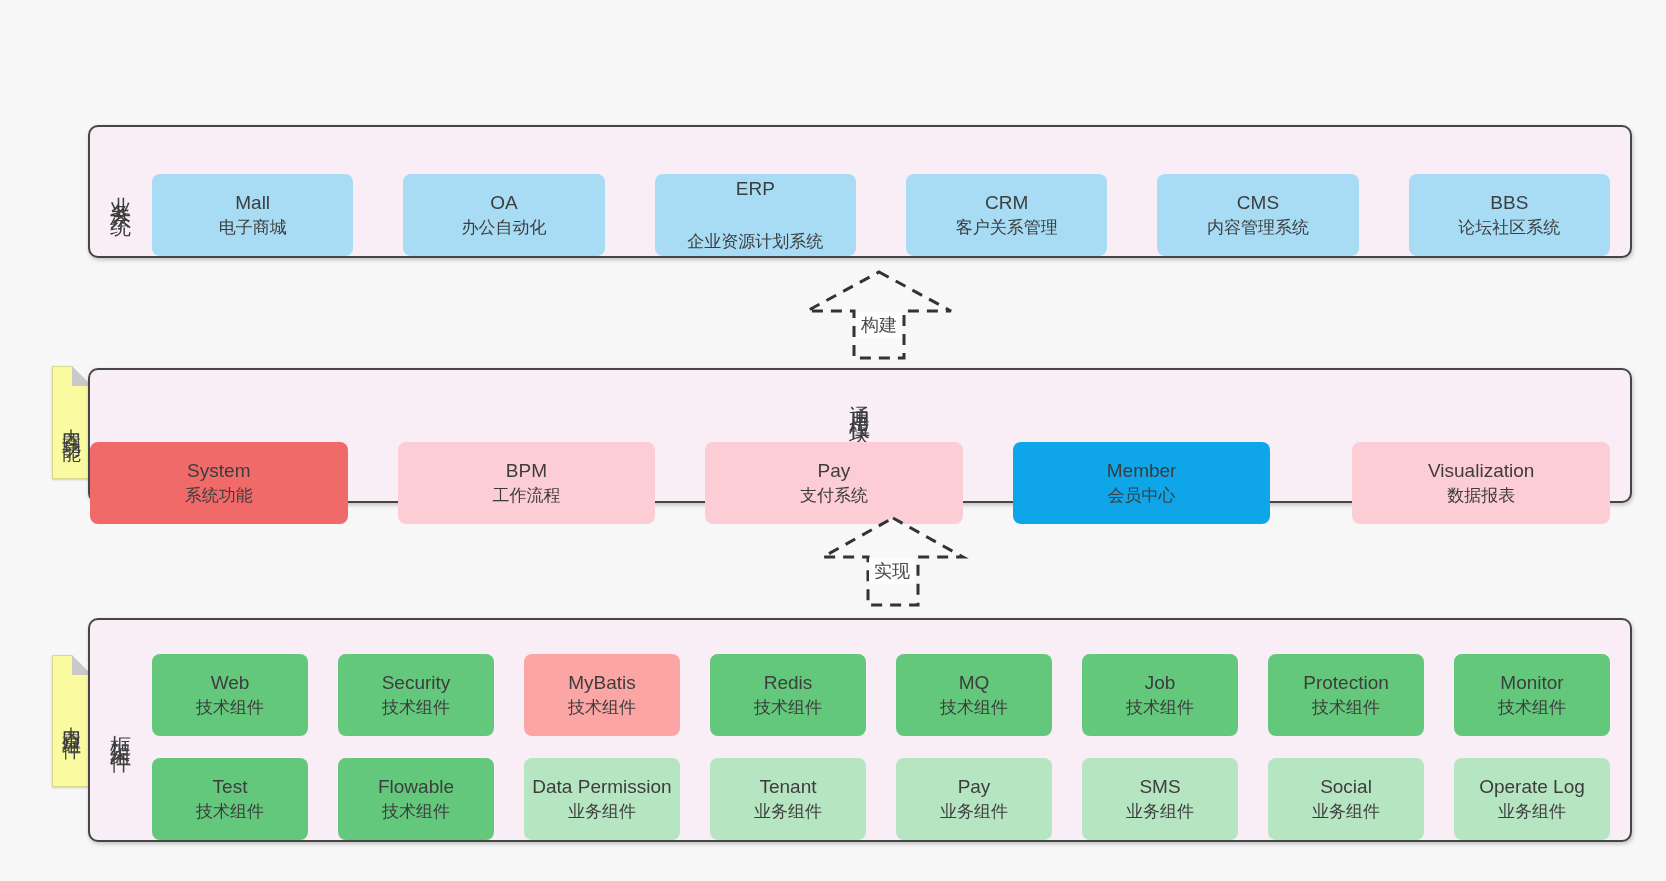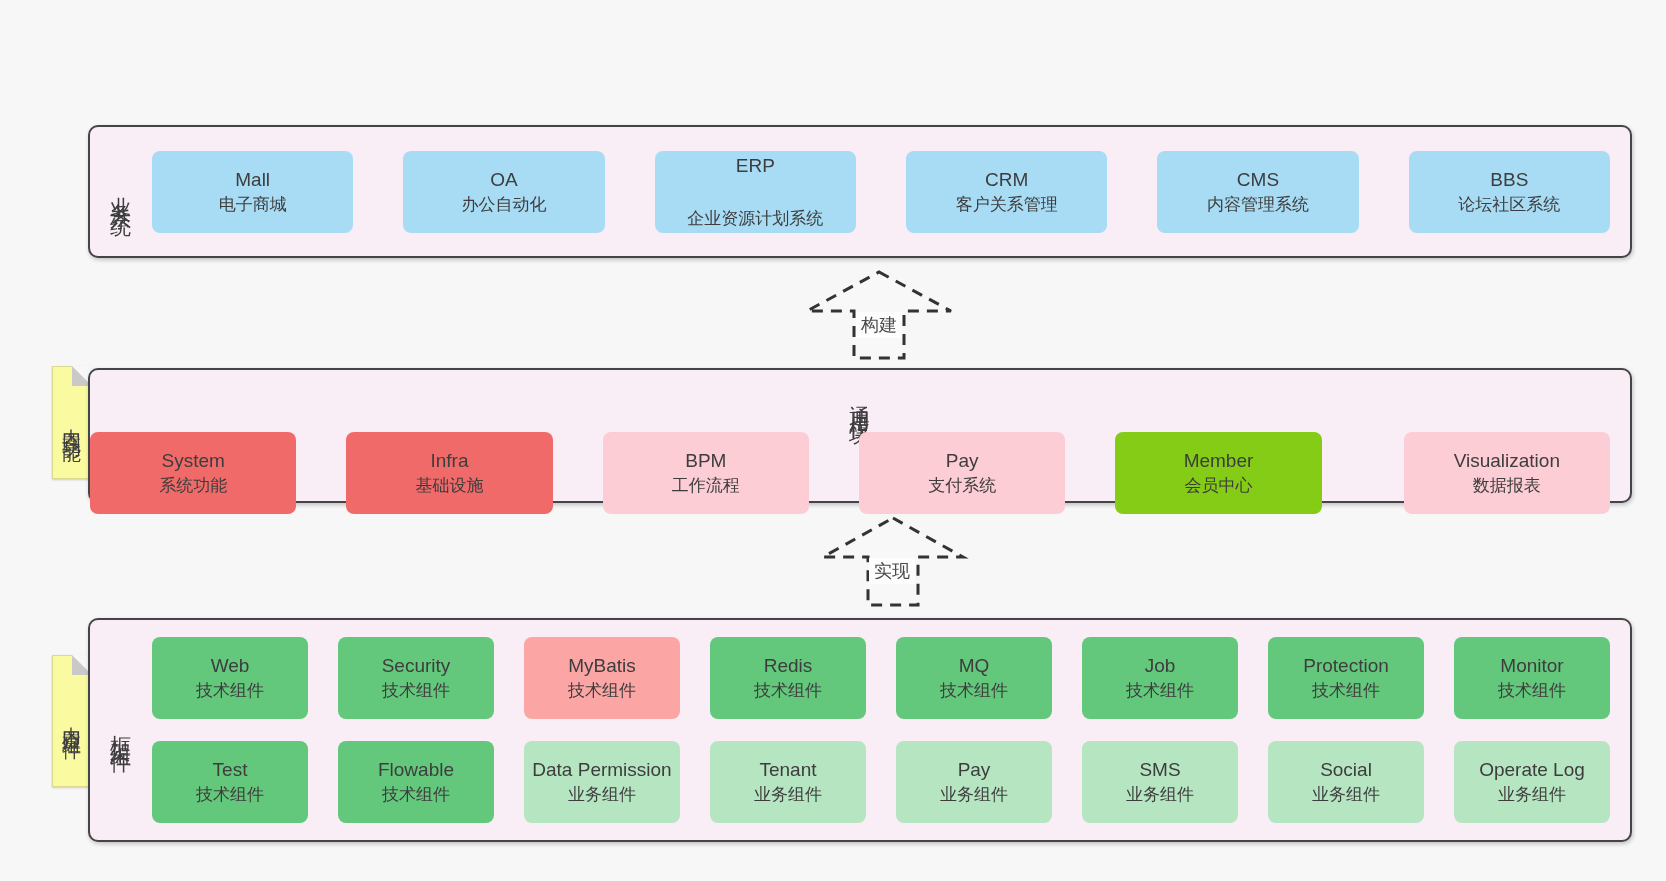--- a/index.html
+++ b/index.html
@@ -38,23 +38,23 @@
     writing-mode:vertical-rl;
     text-orientation:upright;
     font-size:21px;
     letter-spacing:6px;
     color:#3d3d3d;
     line-height:1;
   }
   .rows {
     flex:1;
     display:flex; flex-direction:column;
-    justify-content:center;
+    justify-content:flex-end;
     gap:22px;
-    padding:0 20px 0 0;
+    padding:10px 20px 0 0;
   }
   .box-row { display:flex; gap:50px; }
   .box-row.cols8 { gap:30px; }
   .box {
     flex:1;
     height:82px;
     border-radius:8px;
     display:flex; flex-direction:column;
     align-items:center; justify-content:center;
     text-align:center;
@@ -161,33 +161,29 @@
   <section class="layer" id="layer-common" style="background: rgb(249, 237, 246); border-color: rgb(69, 69, 69); flex-direction: column;">
     <div class="v-label-col">
       <span class="v-text">通用模块</span>
     </div>
     <div class="rows">
         <div class="box-row">
           <div class="box" style="background: rgb(241, 106, 106); color: rgb(61, 61, 61);">
             <div class="name">System</div>
             <div class="sub">系统功能</div>
           </div>
-          <div class="box" style="background: rgb(241, 106, 106); color: rgb(61, 61, 61);">
-            <div class="name">Infra</div>
-            <div class="sub">基础设施</div>
-          </div>
           <div class="box" style="background: rgb(252, 205, 213); color: rgb(61, 61, 61);">
             <div class="name">BPM</div>
             <div class="sub">工作流程</div>
           </div>
           <div class="box" style="background: rgb(252, 205, 213); color: rgb(61, 61, 61);">
             <div class="name">Pay</div>
             <div class="sub">支付系统</div>
           </div>
-          <div class="box" style="background: #84cc16; color: rgb(61, 61, 61);">
+          <div class="box" style="background: #0ea5e9; color: rgb(61, 61, 61);">
             <div class="name">Member</div>
             <div class="sub">会员中心</div>
           </div>
           <div class="box" style="background: rgb(252, 205, 213); color: rgb(61, 61, 61); margin-left: 32px;">
             <div class="name">Visualization</div>
             <div class="sub">数据报表</div>
           </div>
         </div>
       </div>
   </section>

